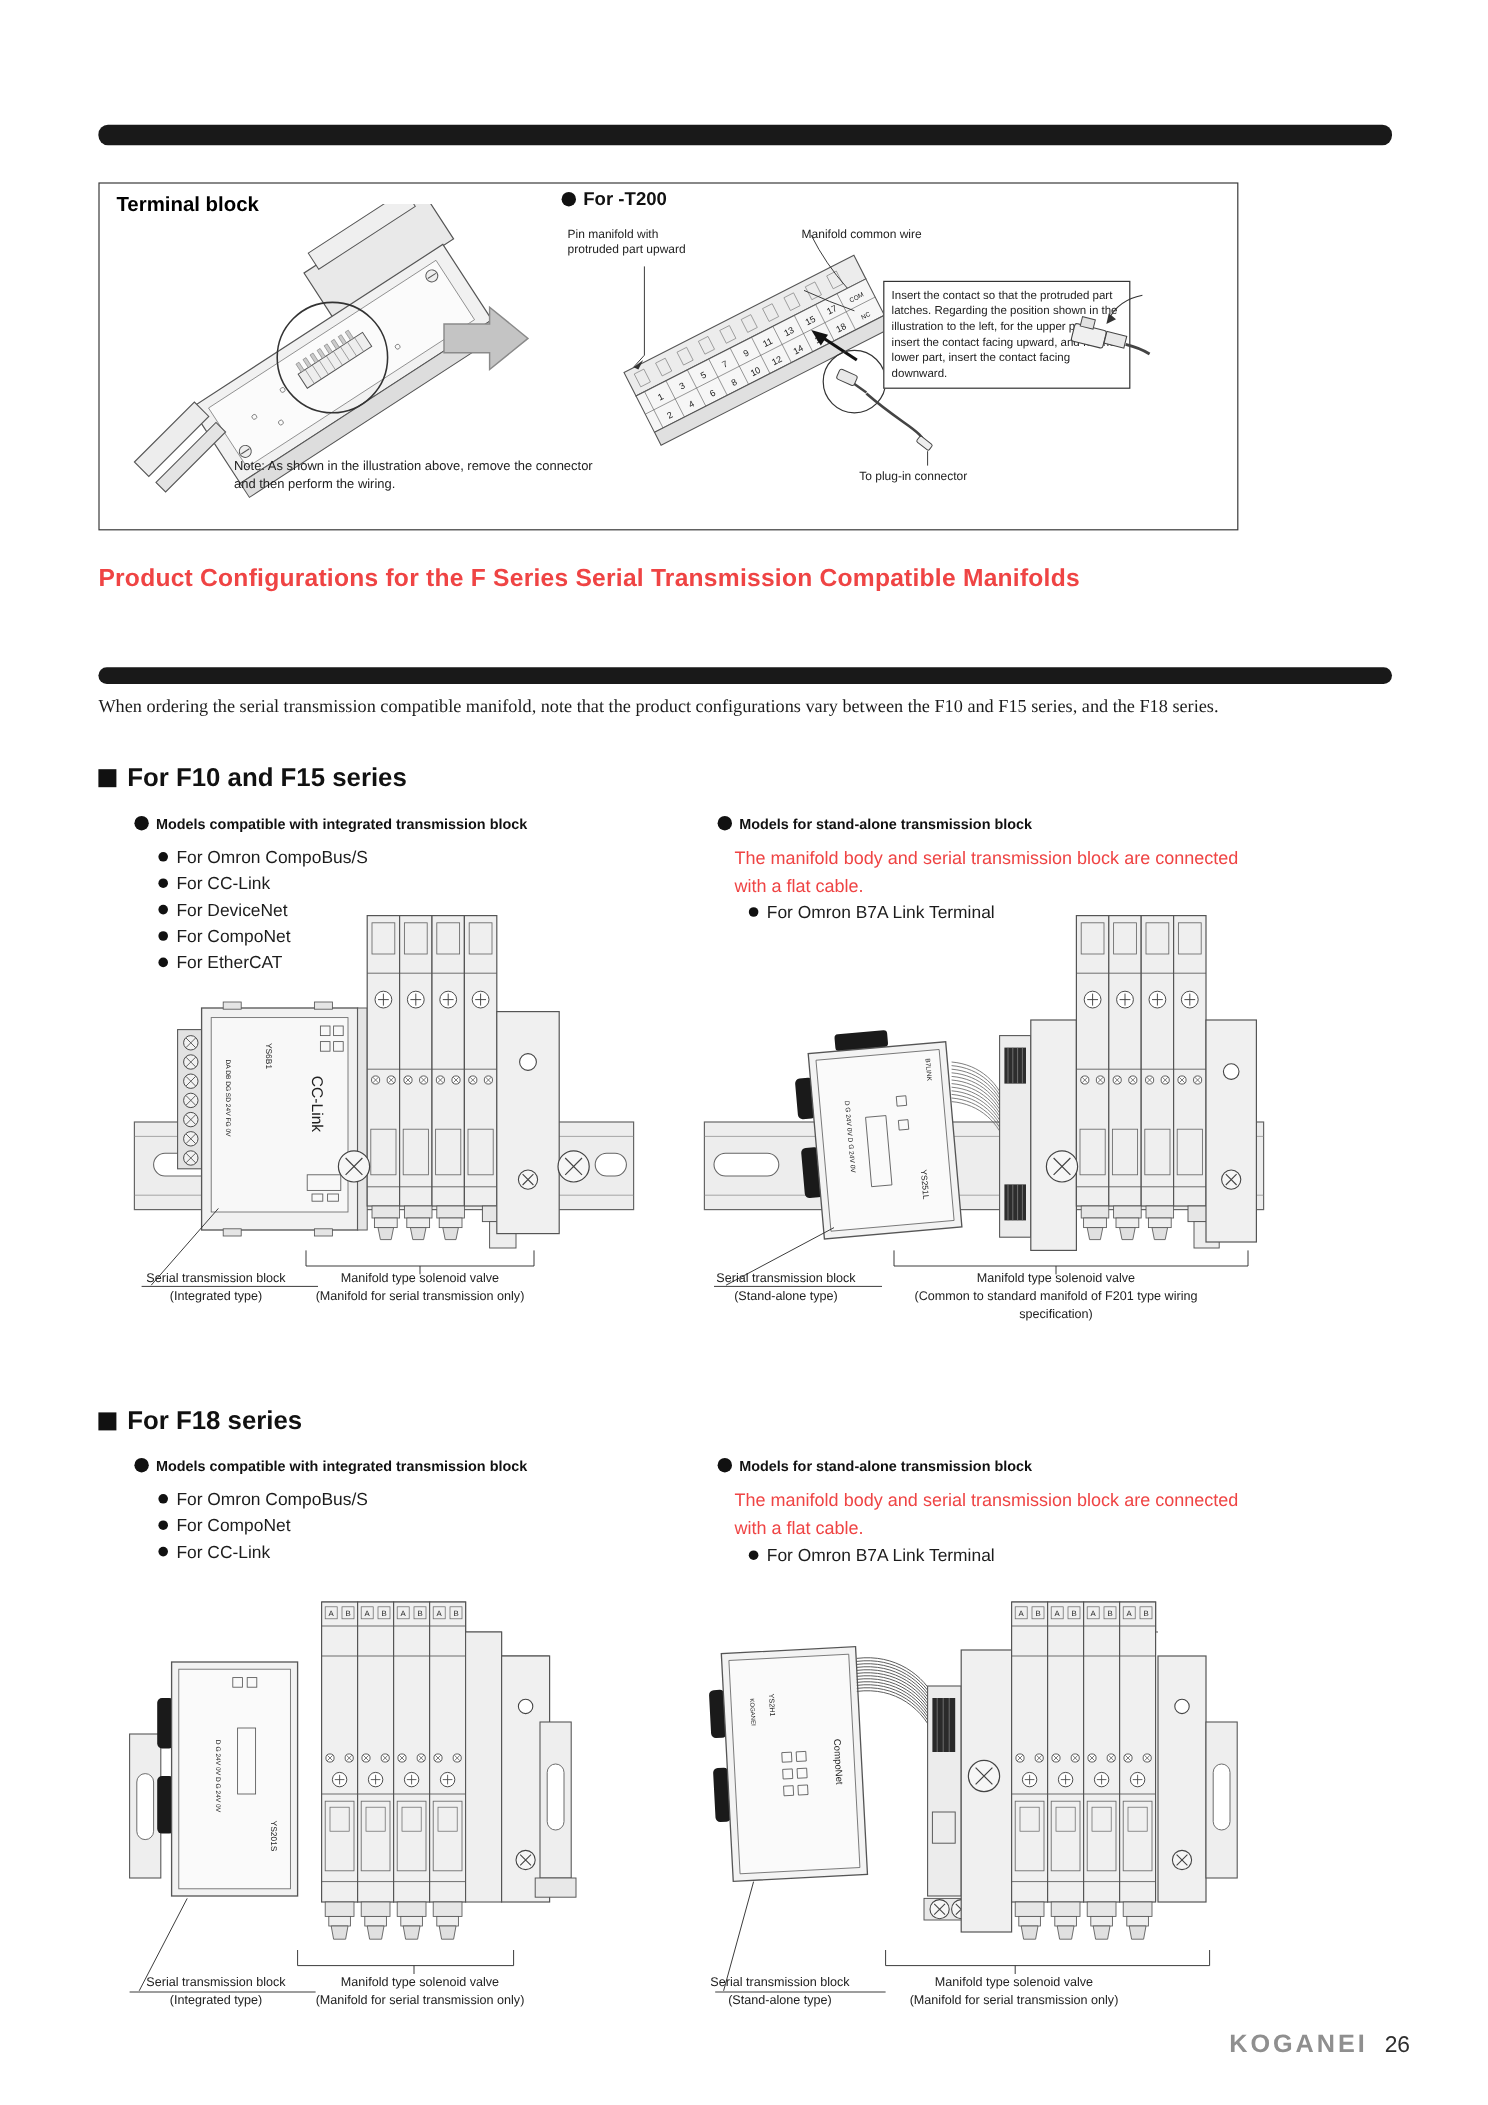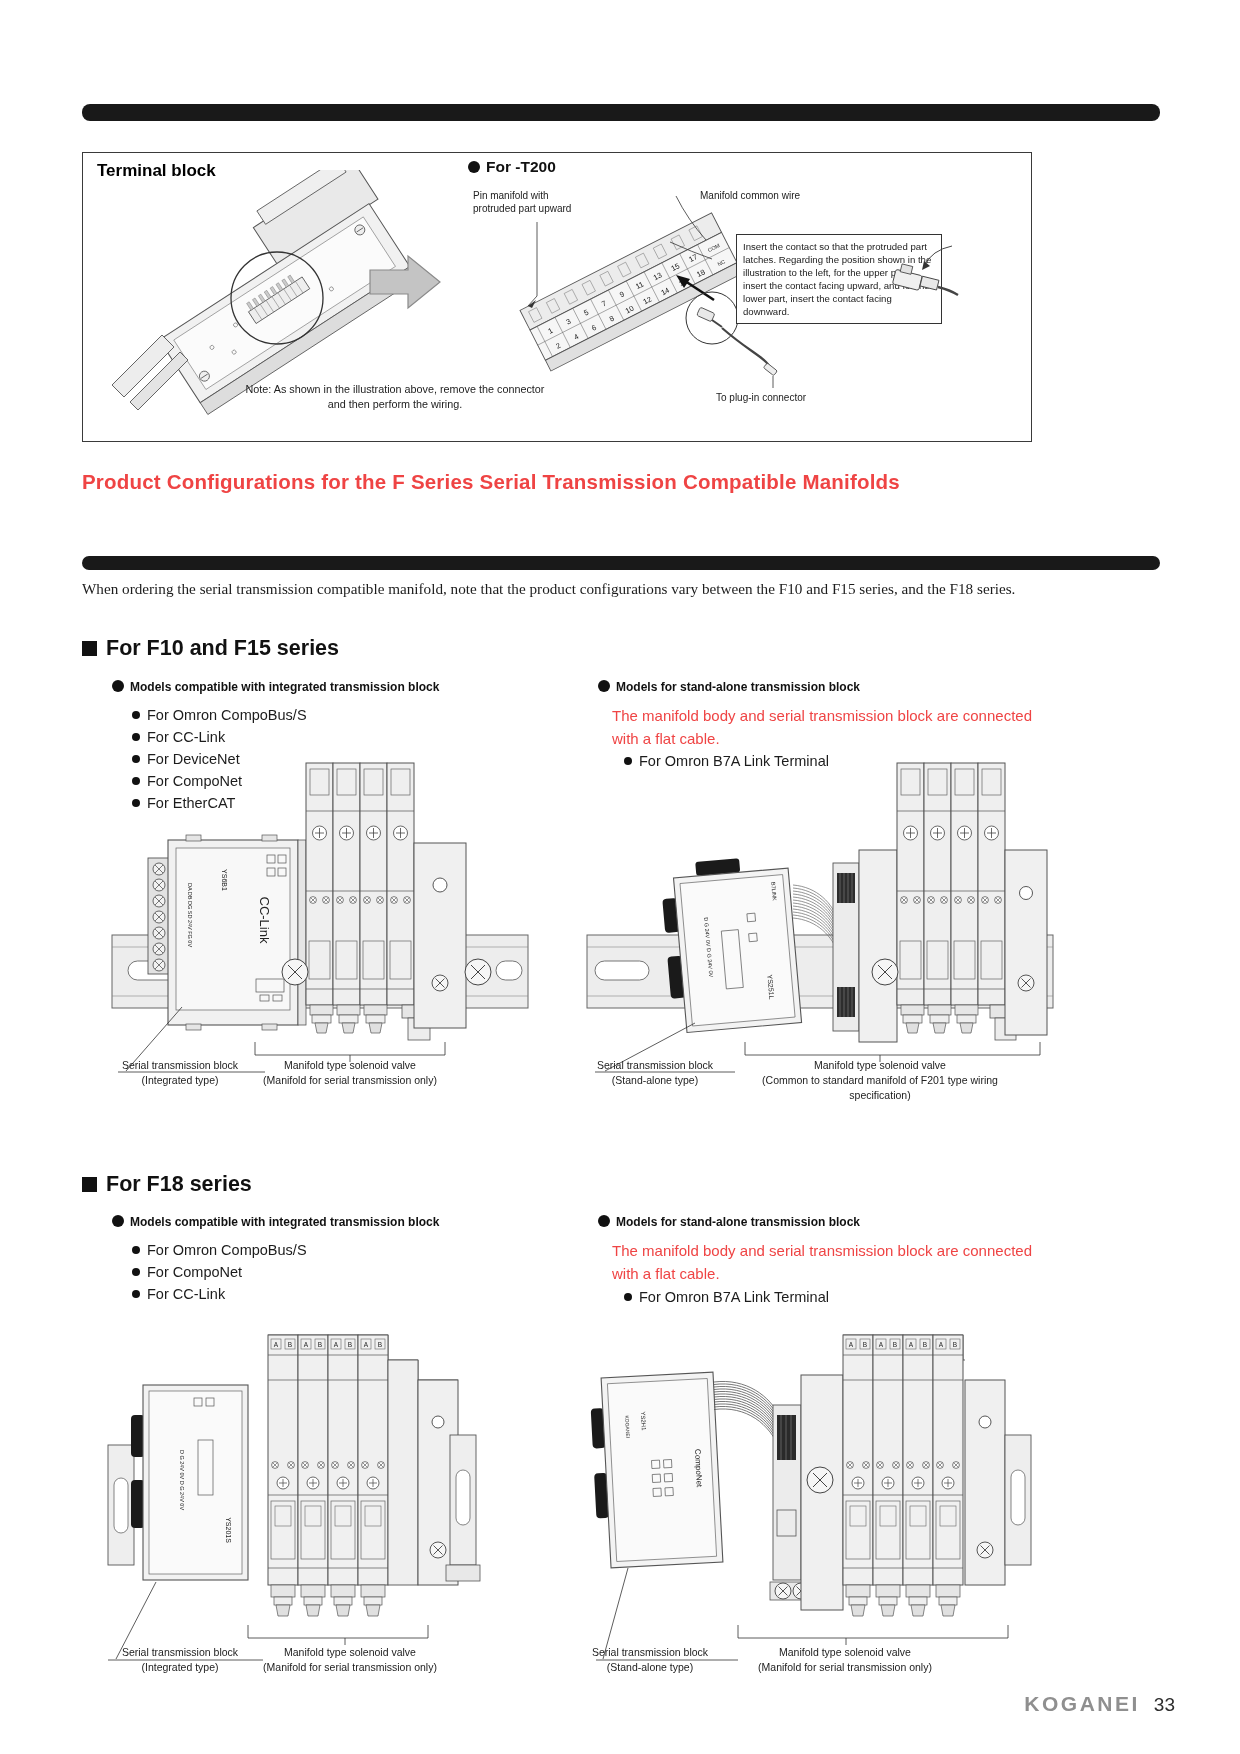--- a/index.html
+++ b/index.html
@@ -10,21 +10,21 @@
   .panel{border:1.6px solid #3a3a3a;background:#fff;}
   .pnl-title{font-size:17px;font-weight:bold;color:#000000;}
   .t200{font-size:15.5px;font-weight:bold;color:#111;}
   .bdot{display:inline-block;width:12px;height:12px;border-radius:50%;background:#111;
         margin-right:6px;vertical-align:-1px;}
   .sdot{display:inline-block;width:8px;height:8px;border-radius:50%;background:#111;
         margin-right:7px;vertical-align:1px;}
   .sq{display:inline-block;width:15px;height:15px;background:#111;margin-right:9px;vertical-align:-1px;}
   .small-lbl{font-size:10px;color:#222;line-height:1.25;}
   .ins-box{border:1.2px solid #333;font-size:9.6px;line-height:1.36;color:#222;padding:5px 6px;background:#fff;}
-  .note{font-size:10.8px;color:#222;text-align:center;line-height:1.35;}
+  .note{font-size:10.8px;color:#222;text-align:left;line-height:1.35;}
   .sec-title{font-size:20.5px;font-weight:bold;letter-spacing:.2px;color:#ef4444;}
   .intro{font-size:15.2px;line-height:1.45;color:#1c1c1c;}
   .h2{font-size:21.5px;font-weight:bold;color:#111;}
   .h3{font-size:12px;font-weight:bold;color:#111;}
   .li{font-size:14.5px;color:#1c1c1c;}
   .desc{font-size:15px;line-height:1.5;color:#ef4444;text-align:justify;}
   .cap{font-size:10.5px;line-height:15px;color:#222;text-align:center;}
   .footer-logo{font-size:21px;font-weight:bold;letter-spacing:2.5px;color:#8f8f8f;}
   .footer-num{font-size:19px;color:#2e2e2e;margin-left:14px;font-weight:normal;}
   svg{display:block;}
@@ -123,21 +123,21 @@
     <g>
       <polygon points="20,215 70,165 82,177 32,227" fill="#ededed" stroke="#555" stroke-width=".9"></polygon>
       <polygon points="38,232 88,182 96,190 46,240" fill="#e4e4e4" stroke="#555" stroke-width=".9"></polygon>
     </g>
     <circle cx="185" cy="128" r="46" fill="none" stroke="#333" stroke-width="1.3"></circle>
     <polygon points="278,100 316,100 316,86 348,112 316,138 316,124 278,124" fill="#c4c4c4" stroke="#8a8a8a" stroke-width="1.2"></polygon>
   </svg>
 
   <div class="abs t200" style="left:468px;top:158px;"><span class="bdot"></span><span>For -T200</span></div>
   <div class="abs small-lbl" style="left:473px;top:190px;width:120px;">Pin manifold with protruded part upward</div>
-  <div class="abs small-lbl" style="left:700px;top:190px;">Manifold common wire</div>
+  <div class="abs small-lbl" style="left:668px;top:190px;">Manifold common wire</div>
   <div class="abs small-lbl" style="left:666px;top:236px;">Unused pin</div>
 
   <svg class="abs" style="left:500px;top:180px;" width="470" height="235" viewBox="0 0 470 235">
     <g transform="translate(30,150) rotate(-27)">
       <rect x="0" y="-22" width="215" height="22" fill="#ececec" stroke="#555" stroke-width=".9"></rect>
       <g fill="none" stroke="#777" stroke-width=".5">
         <rect x="7" y="-17" width="9" height="12"></rect>
           <rect x="27" y="-17" width="9" height="12"></rect>
           <rect x="47" y="-17" width="9" height="12"></rect>
           <rect x="67" y="-17" width="9" height="12"></rect>
@@ -532,16 +532,16 @@
   <div class="abs cap" style="left:565px;top:1645px;width:170px;">
     <div>Serial transmission block</div>
     <div>(Stand-alone type)</div>
   </div>
   <div class="abs cap" style="left:715px;top:1645px;width:260px;">
     <div>Manifold type solenoid valve</div>
     <div>(Manifold for serial transmission only)</div>
   </div>
 
   <div class="abs" style="left:900px;top:1692px;width:275px;text-align:right;">
-    <span class="footer-logo">KOGANEI</span><span class="footer-num">33</span>
+    <span class="footer-logo">KOGANEI</span><span class="footer-num">26</span>
   </div>
 
 </div>
 
 </body></html>

